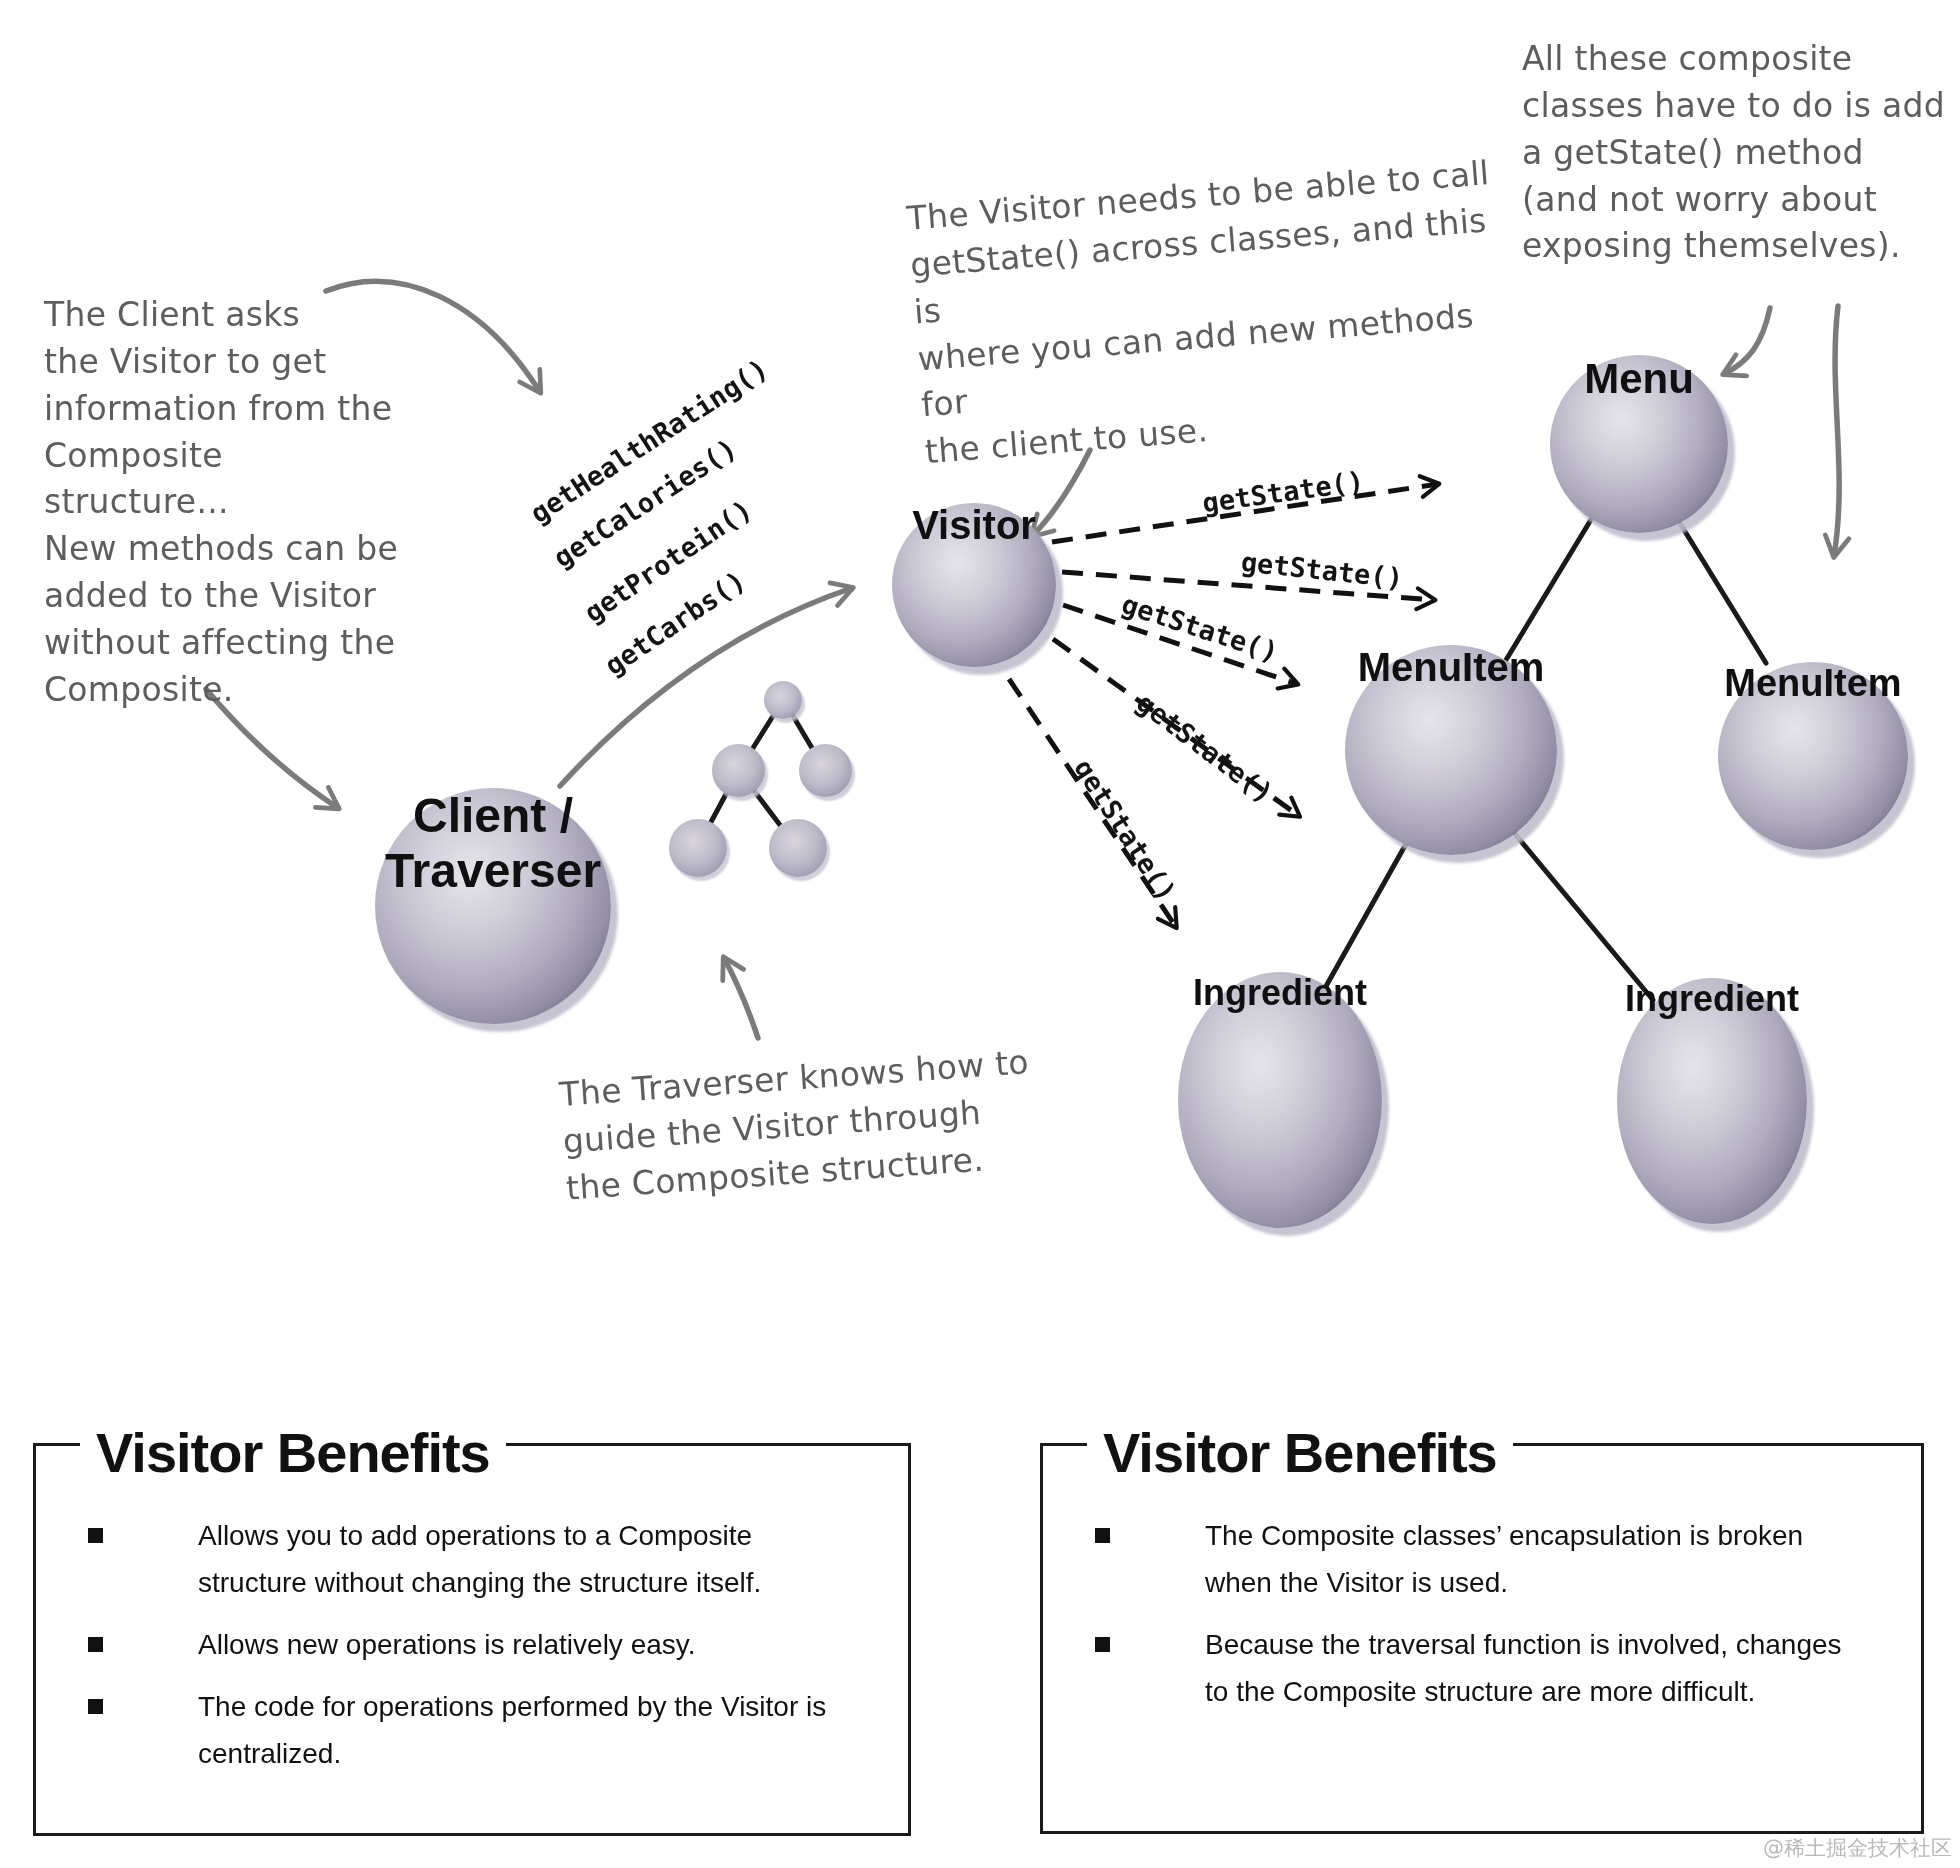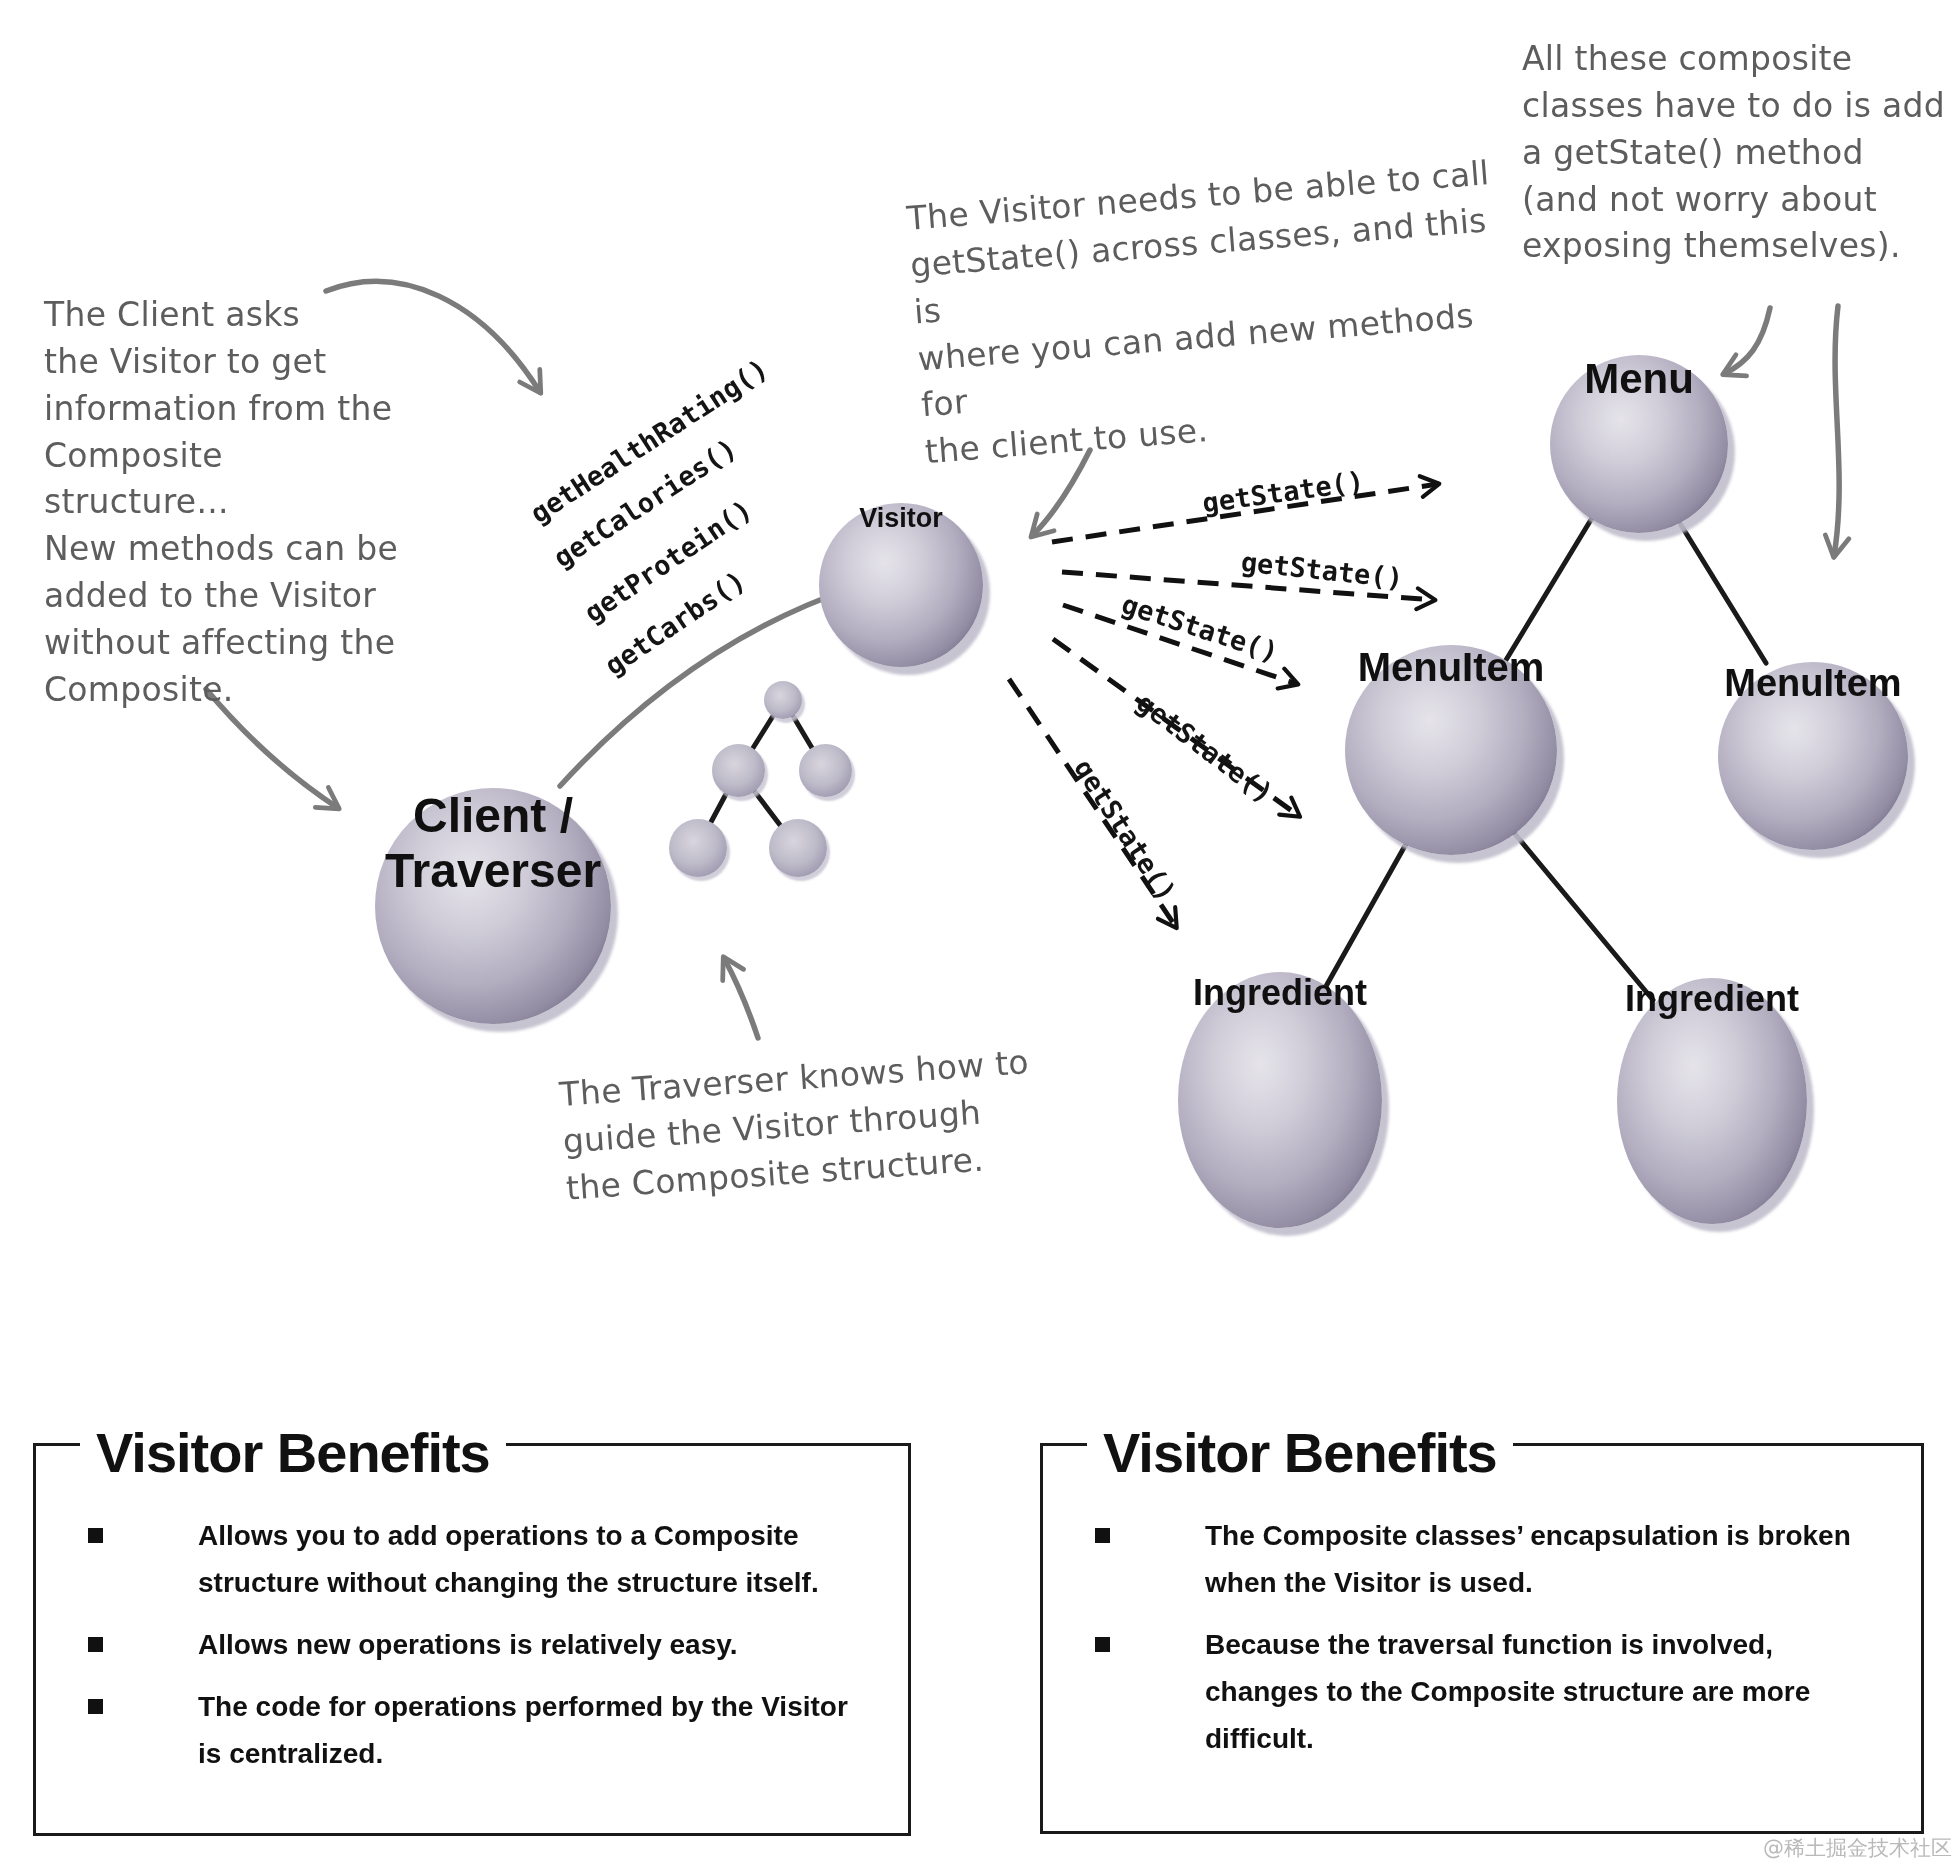--- a/index.html
+++ b/index.html
@@ -21,21 +21,21 @@
         box-shadow:3px 4px 2px rgba(200,197,210,0.85);}
 
   
   .code{position:absolute;z-index:3;font-family:"DejaVu Sans Mono", monospace;font-weight:bold;
         color:#141414;font-size:27px;white-space:nowrap;transform-origin:center center;}
 
   
   .panel{position:absolute;z-index:2;border:3px solid #1a1a1a;background:#ffffff;}
   .panel .ptitle{position:absolute;top:-26px;left:44px;background:#ffffff;padding:0 16px;
         font-size:56px;font-weight:900;letter-spacing:-1px;color:#111;white-space:nowrap;}
-  .panel ul{list-style:none;margin:0;padding:66px 53px 0 52px;font-weight:bold;}
+  .panel ul{list-style:none;margin:0;padding:66px 53px 0 52px;}
   .panel li{display:flex;margin-bottom:15px;font-size:28px;line-height:47px;color:#111;}
   .panel li .sq{flex:0 0 auto;width:15px;height:15px;background:#111;margin:16px 0 0 0;}
   .panel li .btxt{margin-left:95px;}
 
   .watermark{position:absolute;z-index:3;right:8px;top:1834px;font-size:21px;color:#b9b9b9;
         font-family:"DejaVu Sans", sans-serif;}
 </style>
 </head>
 <body>
 
@@ -115,21 +115,21 @@
   <div class="code" style="left:1322px;top:570px;transform:translate(-50%,-50%) rotate(6deg);">getState()</div>
   <div class="code" style="left:1200px;top:628px;transform:translate(-50%,-50%) rotate(18deg);">getState()</div>
   <div class="code" style="left:1205px;top:748px;transform:translate(-50%,-50%) rotate(37deg);">getState()</div>
   <div class="code" style="left:1125px;top:830px;transform:translate(-50%,-50%) rotate(57deg);">getState()</div>
 
   <div class="node" style="left:375px;top:788px;width:236px;height:236px;font-size:48px;line-height:1.15;">
     <span>Client /
 Traverser</span>
   </div>
 
-  <div class="node" style="left:819px;top:503px;width:164px;height:164px;font-size:27px;">
+  <div class="node" style="left:892px;top:503px;width:164px;height:164px;font-size:40px;">
     <span>Visitor</span>
   </div>
 
   <div class="node" style="left:1550px;top:355px;width:178px;height:178px;font-size:42px;">
     <span>Menu</span>
   </div>
 
   <div class="node" style="left:1345px;top:645px;width:212px;height:210px;font-size:40px;">
     <span>MenuItem</span>
   </div>

